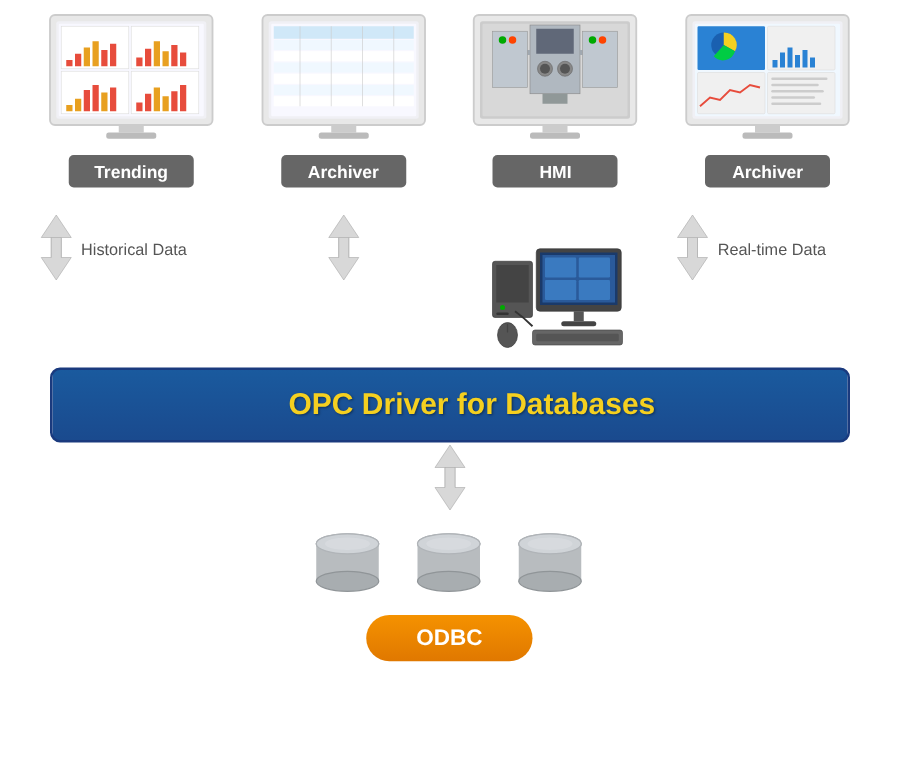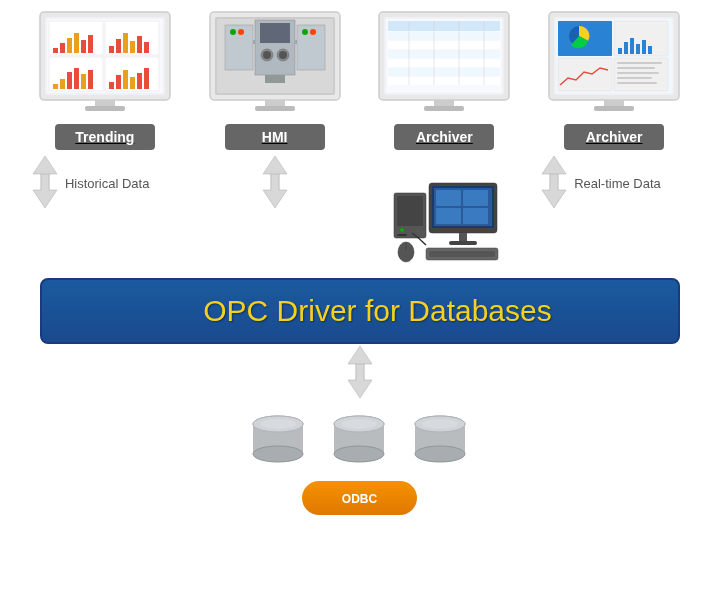--- a/index.html
+++ b/index.html
@@ -20,22 +20,21 @@
       align-items: center;
       padding-top: 10px;
     }
 
     
     .monitors-row {
       display: flex;
       justify-content: space-around;
       width: 100%;
       padding: 0 20px;
-      margin-bottom: 0;
-      text-decoration: underline;
+      margin-bottom: 16px;
     }
 
     .monitor-item {
       display: flex;
       flex-direction: column;
       align-items: center;
       width: 160px;
     }
 
     
@@ -62,22 +61,22 @@
       border: 2px solid #1a3a7e;
       border-radius: 8px;
       width: 640px;
       padding: 14px 20px;
       text-align: center;
       margin-top: 16px;
     }
 
     .opc-banner-text {
       color: #f5d020;
-      font-size: 30px;
-      font-weight: normal;
+      font-size: 24px;
+      font-weight: bold;
       text-shadow: 1px 1px 2px rgba(0,0,0,0.4);
       margin-left: 36px;
     }
 
     
     .databases-row {
       display: flex;
       justify-content: center;
       gap: 16px;
       margin-top: 8px;
@@ -86,21 +85,21 @@
     
     .odbc-banner {
       background: linear-gradient(180deg, #f59200 0%, #e07800 100%);
       border-radius: 20px;
       padding: 8px 40px;
       margin-top: 10px;
     }
 
     .odbc-banner-text {
       color: #ffffff;
-      font-size: 12px;
+      font-size: 18px;
       font-weight: bold;
     }
 
   </style>
 </head>
 <body>
 
 <div class="main-container">
 
   <div class="monitors-row">
@@ -148,52 +147,20 @@
 
         <rect x="60" y="90" width="20" height="6" fill="#cccccc"></rect>
         <rect x="50" y="96" width="40" height="5" rx="2" fill="#bbbbbb"></rect>
       </svg>
       <div class="monitor-label">Trending</div>
     </div>
 
     <div class="monitor-item">
       <svg class="monitor-svg" viewBox="0 0 140 110">
         <rect x="5" y="2" width="130" height="88" rx="4" ry="4" fill="#e8e8e8" stroke="#cccccc" stroke-width="1.5"></rect>
-        <rect x="10" y="7" width="120" height="78" rx="2" ry="2" fill="#cccccc"></rect>
-        <rect x="12" y="9" width="116" height="74" rx="1" fill="#d8d8d8"></rect>
-
-        <rect x="50" y="10" width="40" height="55" fill="#b0b8c0" stroke="#888" stroke-width="0.5"></rect>
-        <rect x="55" y="13" width="30" height="20" fill="#606878"></rect>
-
-        <circle cx="62" cy="45" r="6" fill="#888" stroke="#666" stroke-width="0.5"></circle>
-        <circle cx="62" cy="45" r="4" fill="#555"></circle>
-        <circle cx="78" cy="45" r="6" fill="#888" stroke="#666" stroke-width="0.5"></circle>
-        <circle cx="78" cy="45" r="4" fill="#555"></circle>
-
-        <rect x="40" y="30" width="10" height="4" fill="#a0a8b0"></rect>
-        <rect x="90" y="30" width="10" height="4" fill="#a0a8b0"></rect>
-        <rect x="60" y="65" width="20" height="8" fill="#909898"></rect>
-
-        <rect x="20" y="15" width="28" height="45" fill="#c0c8d0" stroke="#999" stroke-width="0.5"></rect>
-        <rect x="92" y="15" width="28" height="45" fill="#c0c8d0" stroke="#999" stroke-width="0.5"></rect>
-
-        <circle cx="28" cy="22" r="3" fill="#00aa00"></circle>
-        <circle cx="36" cy="22" r="3" fill="#ff4400"></circle>
-        <circle cx="100" cy="22" r="3" fill="#00aa00"></circle>
-        <circle cx="108" cy="22" r="3" fill="#ff4400"></circle>
-
-        <rect x="60" y="90" width="20" height="6" fill="#cccccc"></rect>
-        <rect x="50" y="96" width="40" height="5" rx="2" fill="#bbbbbb"></rect>
-      </svg>
-      <div class="monitor-label">HMI</div>
-    </div>
-
-    <div class="monitor-item">
-      <svg class="monitor-svg" viewBox="0 0 140 110">
-        <rect x="5" y="2" width="130" height="88" rx="4" ry="4" fill="#e8e8e8" stroke="#cccccc" stroke-width="1.5"></rect>
         <rect x="10" y="7" width="120" height="78" rx="2" ry="2" fill="#f0f0f5"></rect>
         <rect x="12" y="9" width="116" height="74" rx="1" fill="#f8f8ff"></rect>
 
         <rect x="14" y="11" width="112" height="10" fill="#d0e8f8"></rect>
 
         <rect x="14" y="22" width="112" height="8" fill="#f0f8ff"></rect>
         <rect x="14" y="31" width="112" height="8" fill="#fff"></rect>
         <rect x="14" y="40" width="112" height="8" fill="#f0f8ff"></rect>
         <rect x="14" y="49" width="112" height="8" fill="#fff"></rect>
         <rect x="14" y="58" width="112" height="8" fill="#f0f8ff"></rect>
@@ -201,20 +168,52 @@
 
         <line x1="35" y1="11" x2="35" y2="75" stroke="#ccc" stroke-width="0.5"></line>
         <line x1="60" y1="11" x2="60" y2="75" stroke="#ccc" stroke-width="0.5"></line>
         <line x1="85" y1="11" x2="85" y2="75" stroke="#ccc" stroke-width="0.5"></line>
         <line x1="110" y1="11" x2="110" y2="75" stroke="#ccc" stroke-width="0.5"></line>
 
         <rect x="60" y="90" width="20" height="6" fill="#cccccc"></rect>
         <rect x="50" y="96" width="40" height="5" rx="2" fill="#bbbbbb"></rect>
       </svg>
       <div class="monitor-label">Archiver</div>
+    </div>
+
+    <div class="monitor-item">
+      <svg class="monitor-svg" viewBox="0 0 140 110">
+        <rect x="5" y="2" width="130" height="88" rx="4" ry="4" fill="#e8e8e8" stroke="#cccccc" stroke-width="1.5"></rect>
+        <rect x="10" y="7" width="120" height="78" rx="2" ry="2" fill="#cccccc"></rect>
+        <rect x="12" y="9" width="116" height="74" rx="1" fill="#d8d8d8"></rect>
+
+        <rect x="50" y="10" width="40" height="55" fill="#b0b8c0" stroke="#888" stroke-width="0.5"></rect>
+        <rect x="55" y="13" width="30" height="20" fill="#606878"></rect>
+
+        <circle cx="62" cy="45" r="6" fill="#888" stroke="#666" stroke-width="0.5"></circle>
+        <circle cx="62" cy="45" r="4" fill="#555"></circle>
+        <circle cx="78" cy="45" r="6" fill="#888" stroke="#666" stroke-width="0.5"></circle>
+        <circle cx="78" cy="45" r="4" fill="#555"></circle>
+
+        <rect x="40" y="30" width="10" height="4" fill="#a0a8b0"></rect>
+        <rect x="90" y="30" width="10" height="4" fill="#a0a8b0"></rect>
+        <rect x="60" y="65" width="20" height="8" fill="#909898"></rect>
+
+        <rect x="20" y="15" width="28" height="45" fill="#c0c8d0" stroke="#999" stroke-width="0.5"></rect>
+        <rect x="92" y="15" width="28" height="45" fill="#c0c8d0" stroke="#999" stroke-width="0.5"></rect>
+
+        <circle cx="28" cy="22" r="3" fill="#00aa00"></circle>
+        <circle cx="36" cy="22" r="3" fill="#ff4400"></circle>
+        <circle cx="100" cy="22" r="3" fill="#00aa00"></circle>
+        <circle cx="108" cy="22" r="3" fill="#ff4400"></circle>
+
+        <rect x="60" y="90" width="20" height="6" fill="#cccccc"></rect>
+        <rect x="50" y="96" width="40" height="5" rx="2" fill="#bbbbbb"></rect>
+      </svg>
+      <div class="monitor-label">HMI</div>
     </div>
 
     <div class="monitor-item">
       <svg class="monitor-svg" viewBox="0 0 140 110">
         <rect x="5" y="2" width="130" height="88" rx="4" ry="4" fill="#e8e8e8" stroke="#cccccc" stroke-width="1.5"></rect>
         <rect x="10" y="7" width="120" height="78" rx="2" ry="2" fill="#f0f0f5"></rect>
         <rect x="12" y="9" width="116" height="74" rx="1" fill="#f0f8ff"></rect>
 
         <rect x="14" y="11" width="54" height="35" fill="#2a82d4" rx="1"></rect>
         <rect x="70" y="11" width="54" height="35" fill="#f0f0f0" stroke="#ddd" stroke-width="0.5" rx="1"></rect>

